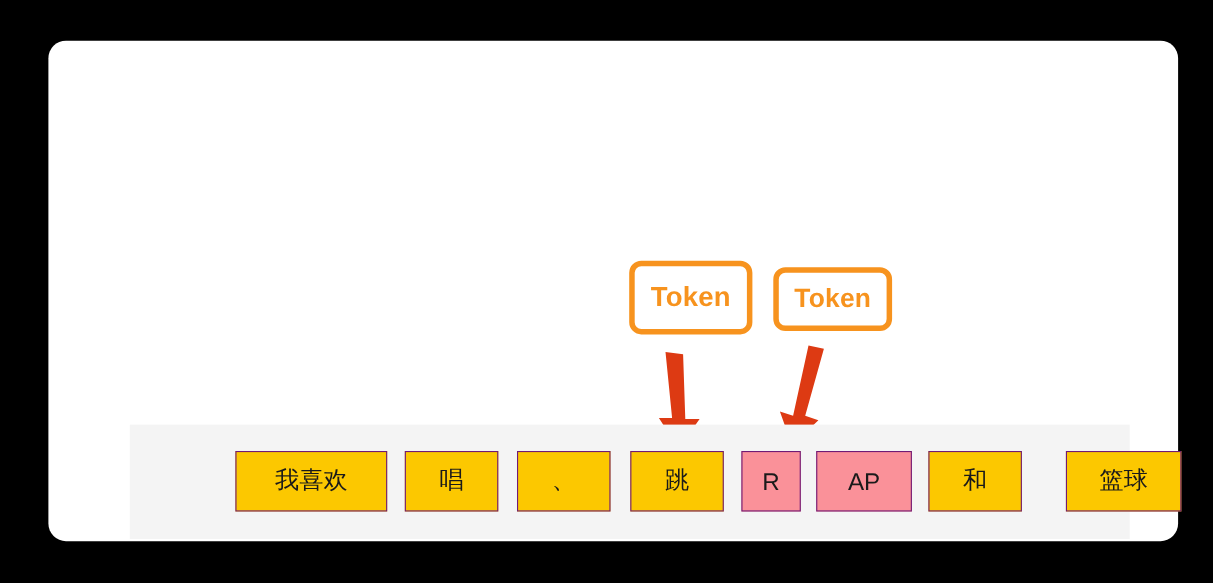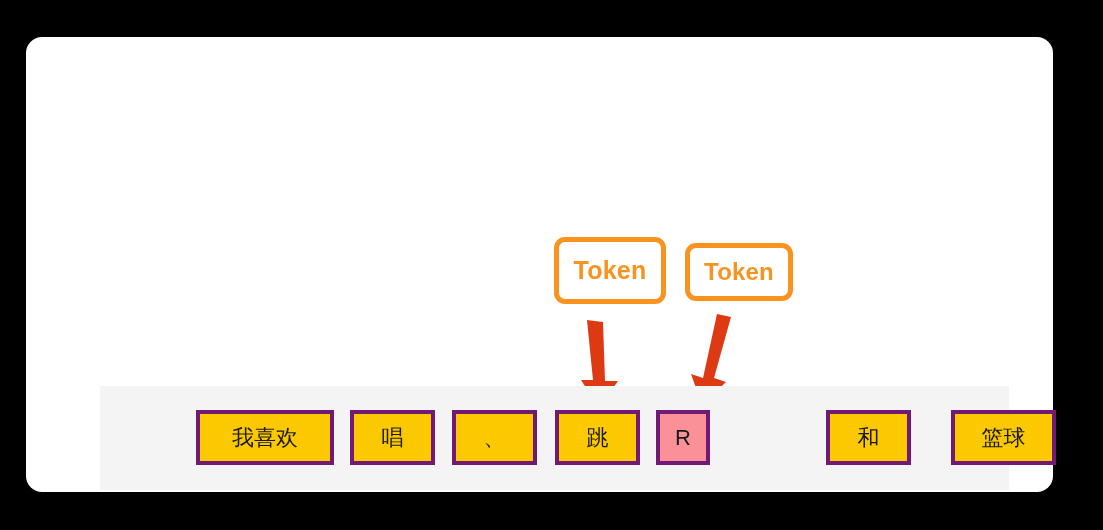--- a/index.html
+++ b/index.html
@@ -15,21 +15,21 @@
   #stage {
     position: relative;
     width: 1103px;
     height: 530px;
     background: #000000;
   }
 
   
   #card {
     position: absolute;
-    left: 26px;
+    left: 44px;
     top: 37px;
     width: 1027px;
     height: 455px;
     background: #ffffff;
     border-radius: 16px;
   }
 
   
   .token-box {
     position: absolute;
@@ -75,21 +75,21 @@
     width: 909px;
     height: 104px;
     background: #f4f4f4;
   }
 
   .seq-box {
     position: absolute;
     top: 24px;
     height: 55px;
     box-sizing: border-box;
-    border: 4px solid #701a75;
+    border: 1px solid #701a75;
     display: flex;
     align-items: center;
     justify-content: center;
     font-size: 22px;
     color: #1a1a1a;
     font-family: "DejaVu Sans", "Liberation Sans", sans-serif;
     line-height: 1;
   }
   .seq-box.word { background: #fcc800; }
   .seq-box.sub  { background: #fa9199; font-family: "Liberation Sans", sans-serif; }
@@ -132,20 +132,23 @@
       </div>
 
       <div class="seq-box word" style="left:455px;width:85px;">
         <span>跳</span>
       </div>
 
       <div class="seq-box sub" style="left:556px;width:54px;">
         <span>R</span>
       </div>
 
+      <div class="seq-box sub" style="left:624px;width:87px;">
+        <span>AP</span>
+      </div>
 
       <div class="seq-box word" style="left:726px;width:85px;">
         <span>和</span>
       </div>
 
       <div class="seq-box word" style="left:828px;width:105px;margin-left:23px;">
         <span>篮球</span>
       </div>
 
     </div>

